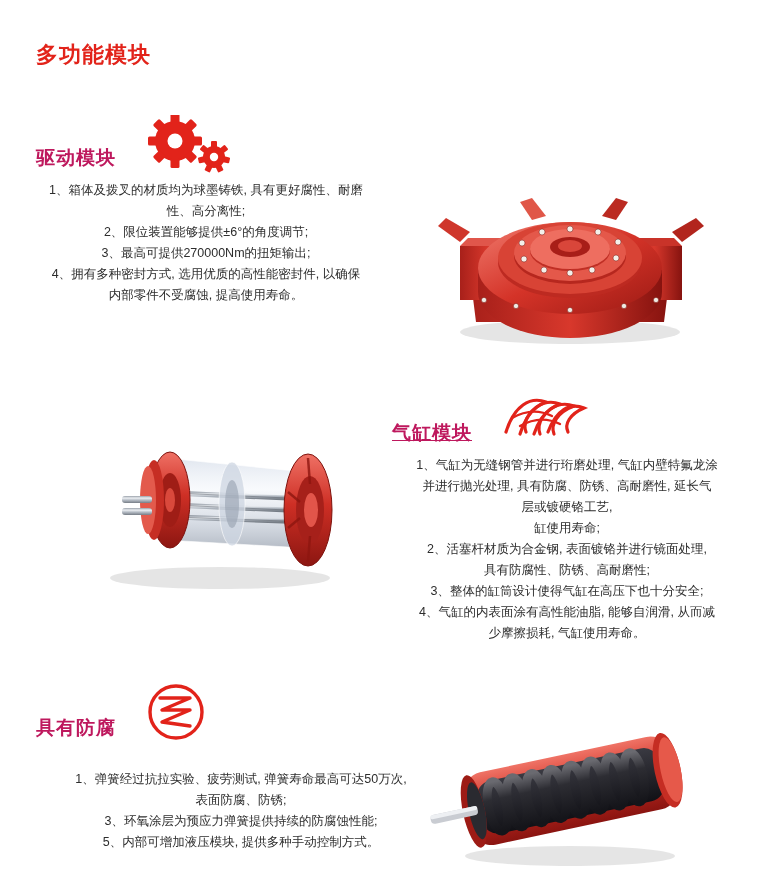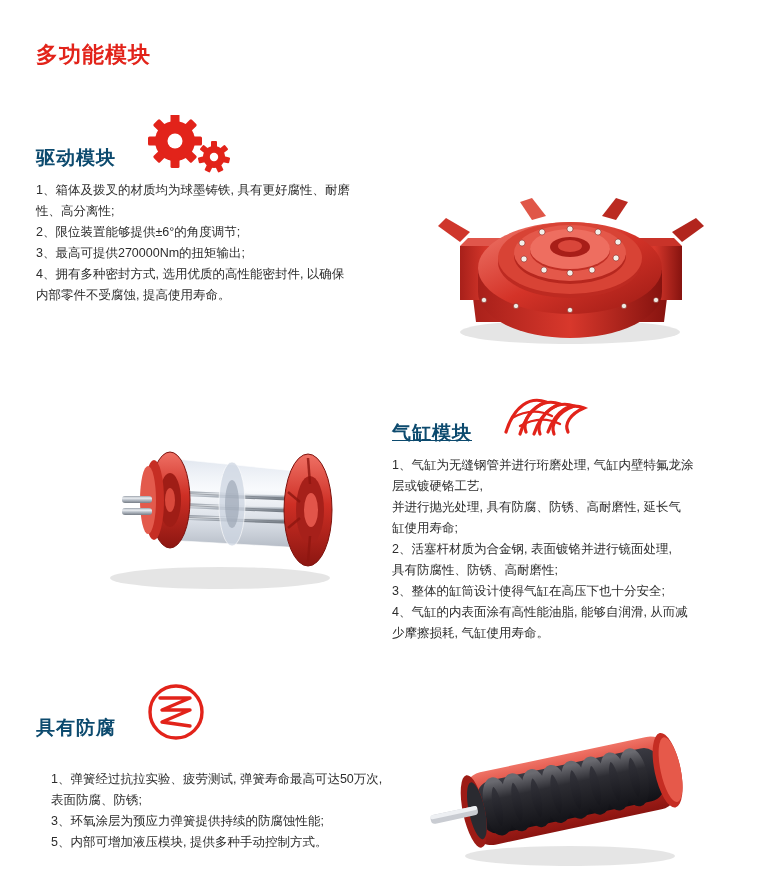--- a/index.html
+++ b/index.html
@@ -29,29 +29,30 @@
     font-weight: bold;
     color: #e2231a;
     letter-spacing: 1px;
   }
 
   
   .sec-title {
     position: absolute;
     font-size: 19px;
     font-weight: bold;
-    color: #0c4a6e;
+    color: #be185d;
     letter-spacing: 1px;
     white-space: nowrap;
   }
   .sec-body {
     position: absolute;
     font-size: 12.5px;
     line-height: 21px;
     color: #2d2d2d;
+    text-align: center;
   }
   .sec-body p { margin: 0; }
 
   
   .icon-wrap { position: absolute; }
 
   
   .photo { position: absolute; }
 
   .gear-icon svg, .spring-icon svg, .coil-icon svg { display: block; }
@@ -206,22 +207,22 @@
         </g>
         <g stroke="#e2231a" stroke-width="2.4" fill="none" stroke-linecap="round">
           <path d="M12,26 C26,18 40,18 52,24"></path>
           <path d="M20,34 C34,26 48,26 60,32"></path>
         </g>
       </svg>
     </div>
 
     <div class="sec-body" style="left:392px; top:455px; width:350px;">
       <p>1、气缸为无缝钢管并进行珩磨处理, 气缸内壁特氟龙涂</p>
+      <p>并进行抛光处理, 具有防腐、防锈、高耐磨性, 延长气</p>
       <p>层或镀硬铬工艺,</p>
-      <p>并进行抛光处理, 具有防腐、防锈、高耐磨性, 延长气</p>
       <p>缸使用寿命;</p>
       <p>2、活塞杆材质为合金钢, 表面镀铬并进行镜面处理,</p>
       <p>具有防腐性、防锈、高耐磨性;</p>
       <p>3、整体的缸筒设计使得气缸在高压下也十分安全;</p>
       <p>4、气缸的内表面涂有高性能油脂, 能够自润滑, 从而减</p>
       <p>少摩擦损耗, 气缸使用寿命。</p>
     </div>
 
     <div class="photo" style="left:70px; top:400px; width:300px; height:200px;">
       <svg width="300" height="200" viewBox="0 0 300 200">

